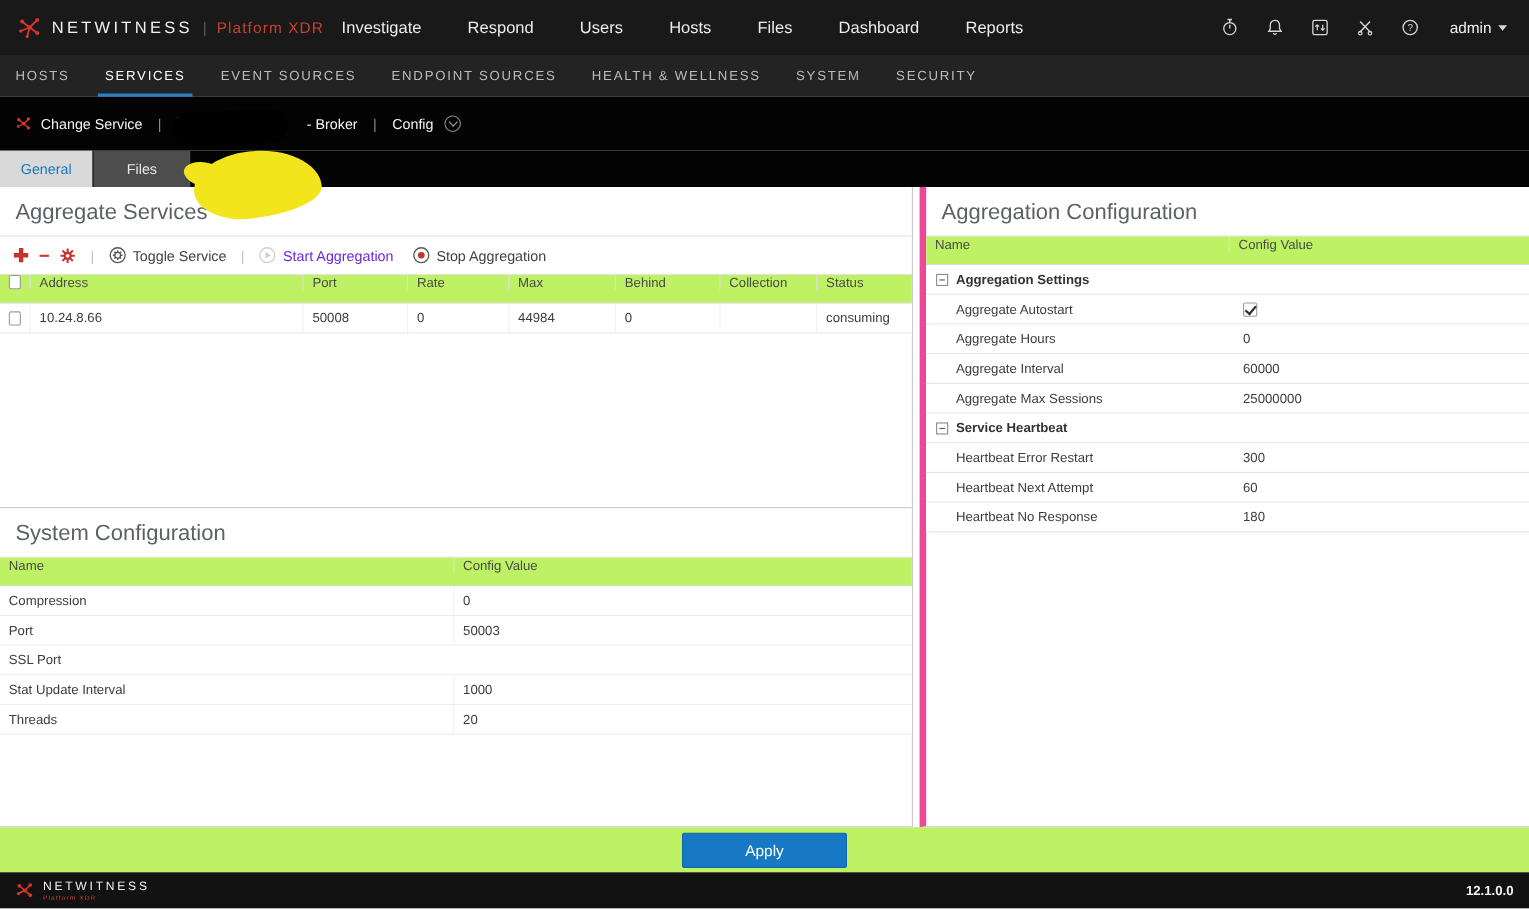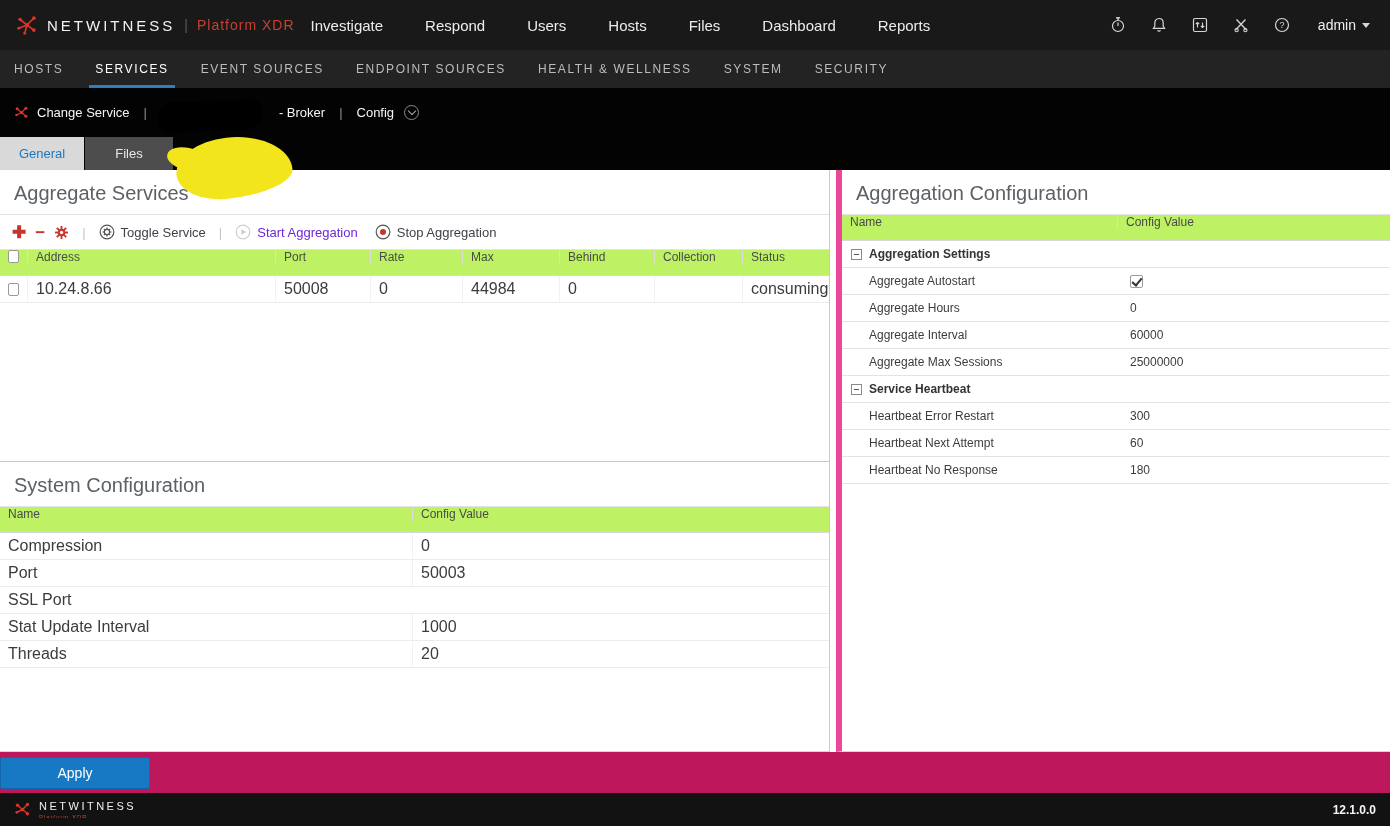--- a/index.html
+++ b/index.html
@@ -55,21 +55,21 @@
   .toolbar{display:flex;align-items:center;height:35px;padding:0 12px;border-bottom:1px solid #e3e3e3;gap:9px;font-size:13px;color:#3f4348}
   .tb-sep{color:#c4c4c4;margin:0 4px}
   .tb-btn{display:flex;align-items:center;gap:6px;cursor:pointer;white-space:nowrap}
   .tb-plus,.tb-minus{color:#c5352c;font-weight:bold;font-size:17px;line-height:1;cursor:pointer}
   .tb-disabled{color:#6d28d9}
 
   
   .thead{display:flex;background:#bef264;border-bottom:1px solid #d8d8d8;height:26px;align-items:flex-start;font-size:12px;color:#4a4a4a}
   .thead .cell{padding:0 8px;border-right:1px solid #dcdcdc;display:flex;align-items:center;cursor:pointer}
   .thead .cell:last-child{border-right:none}
-  .trow{display:flex;height:27px;align-items:stretch;font-size:16px;color:#3c3c3c;border-bottom:1px solid #ececec;cursor:pointer;background:#fff}
+  .trow{display:flex;height:27px;align-items:stretch;font-size:12px;color:#3c3c3c;border-bottom:1px solid #ececec;cursor:pointer;background:#fff}
   .trow .cell{padding:0 8px;display:flex;align-items:center;border-right:1px solid #f2f2f2;overflow:hidden;white-space:nowrap}
   .trow .cell:last-child{border-right:none}
 
   .w-cb{width:28px;justify-content:center}
   .w-addr{width:248px}
   .w-port{width:95px}
   .w-rate{width:92px}
   .w-max{width:97px}
   .w-behind{width:95px}
   .w-coll{width:88px}
@@ -86,21 +86,21 @@
 
   
   .agg-group{display:flex;align-items:center;height:27px;border-bottom:1px solid #e3e3e3;font-size:12px;font-weight:bold;color:#333;padding-left:9px;gap:7px;cursor:pointer;background:#fff}
   .agg-item{display:flex;height:27px;align-items:center;border-bottom:1px solid #e3e3e3;font-size:12px;color:#3c3c3c;background:#fff}
   .agg-item .iname{width:276px;padding-left:27px;white-space:nowrap;overflow:hidden}
   .agg-item .ivalue{padding-left:12px;display:flex;align-items:center}
   .collapse-icon{width:11px;height:11px;border:1px solid #8a8a8a;position:relative;background:#fff;flex:none}
   .collapse-icon::after{content:"";position:absolute;left:2px;right:2px;top:4px;height:1px;background:#555}
 
   
-  .applybar{height:41px;background:#be185d;display:flex;align-items:flex-start;padding-top:5px}
+  .applybar{height:41px;background:#bef264;display:flex;justify-content:center;align-items:flex-start;padding-top:5px}
   .apply-btn{width:150px;height:32px;background:#1779c4;color:#fff;border:1px solid #1167ab;font-size:14px;border-radius:2px;font-family:"Liberation Sans",sans-serif;cursor:pointer}
   .footer{height:33px;background:#121212;display:flex;align-items:center;color:#fff;padding:0 14px;overflow:hidden}
   .footer-brand{display:flex;align-items:center;gap:8px}
   .footer-text{display:flex;flex-direction:column;line-height:1}
   .footer-name{font-size:11px;letter-spacing:2.5px;color:#f0f0f0}
   .footer-sub{font-size:6px;letter-spacing:1px;color:#c8402e;margin-top:2px;max-height:4px;overflow:hidden}
   .footer-version{margin-left:auto;font-size:12px;font-weight:bold;color:#f5f5f5}
 
   
   .redact-black{position:absolute;left:158px;top:101px;width:104px;height:30px;background:#000;border-radius:14px 10px 16px 12px;transform:rotate(-2deg);z-index:40}

